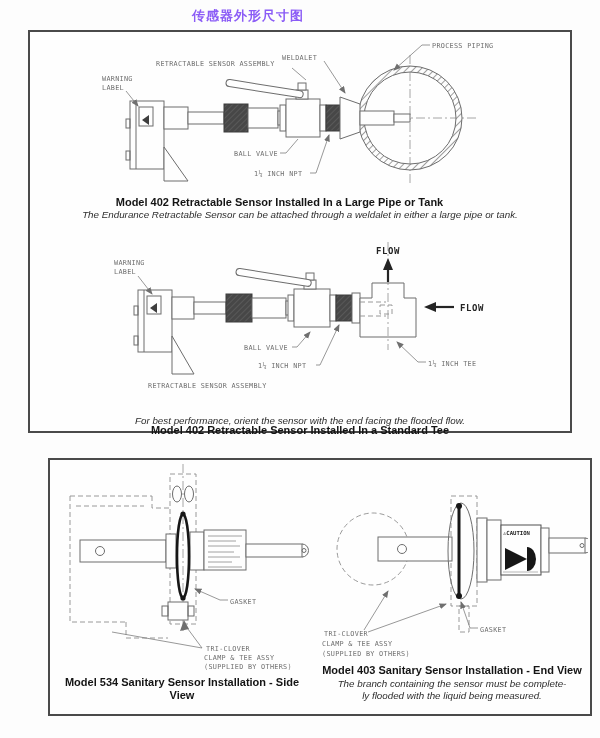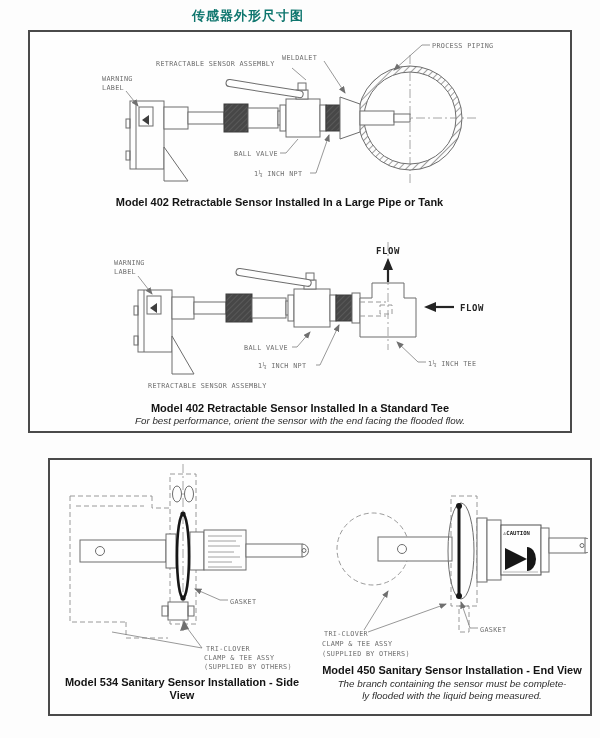--- a/index.html
+++ b/index.html
@@ -2,21 +2,21 @@
 <html><head>
 <meta charset="utf-8">
 <style>
   html,body{margin:0;padding:0;}
   body{
     width:600px;height:738px;position:relative;background:#fdfdfd;
     font-family:"Liberation Sans",sans-serif;color:#1a1a1a;overflow:hidden;
   }
   .page-title{
     position:absolute;top:7px;left:0;width:496px;text-align:center;
-    font-weight:bold;font-size:13px;color:#0f766e;letter-spacing:1px;
+    font-weight:bold;font-size:13px;color:#8b5cf6;letter-spacing:1px;
   }
   .panel{position:absolute;border:2px solid #4a4a4a;background:#fefefe;}
   #panel-top{left:28px;top:30px;width:540px;height:399px;}
   #panel-bottom{left:28px;top:458px;width:540px;height:254px;margin-left:20px;}
   .abs{position:absolute;}
   .cap-title{font-weight:bold;font-size:11px;color:#141414;text-align:center;line-height:13px;}
   .cap-sub{font-style:italic;font-size:9.8px;color:#2d2d2d;text-align:center;line-height:12px;}
   
   .ln{fill:none;stroke:#6d6d6d;stroke-width:1;}
   .lnw{fill:#fefefe;stroke:#6d6d6d;stroke-width:1;}
@@ -94,20 +94,21 @@
       <path d="M294,26 L315,58" class="ldr" marker-end="url(#arrG)"></path>
       <text x="402" y="13" class="lbl">PROCESS PIPING</text>
       <path d="M400,10 h-8 l-28,25" class="ldr" marker-end="url(#arrG)"></path>
       <text x="204" y="121" class="lbl">BALL VALVE</text>
       <path d="M250,118 h6 l12,-14" class="ldr"></path>
       <text x="224" y="141" class="lbl">1¼ INCH NPT</text>
       <path d="M280,138 h6 l13,-38" class="ldr" marker-end="url(#arrG)"></path>
     </g>
   </svg>
   <div class="abs cap-title" style="left:0;top:164px;width:499px">Model 402 Retractable Sensor Installed In a Large Pipe or Tank</div>
+  <div class="abs cap-sub" style="left:0;top:177px;width:540px">The Endurance Retractable Sensor can be attached through a weldalet in either a large pipe or tank.</div>
 
   <svg class="abs" style="left:0;top:204px" width="540" height="164" viewBox="0 0 540 164">
     <g>
       <rect x="108" y="54" width="34" height="62" class="lnw"></rect>
       <line x1="114" y1="54" x2="114" y2="116" class="ln"></line>
       <rect x="104" y="70" width="4" height="9" class="ln"></rect>
       <rect x="104" y="100" width="4" height="9" class="ln"></rect>
       <rect x="117" y="60" width="14" height="18" class="ln"></rect>
       <polygon points="120,72 127,67 127,77" fill="#3e3e3e"></polygon>
       <path d="M142,100 L164,138 L142,138 Z" class="lnw"></path>
@@ -148,21 +149,21 @@
       <line x1="108" y1="40" x2="122" y2="58" class="ldr" marker-end="url(#arrG)"></line>
       <text x="214" y="114" class="lbl">BALL VALVE</text>
       <path d="M262,111 h5 l13,-15" class="ldr" marker-end="url(#arrG)"></path>
       <text x="228" y="132" class="lbl">1¼ INCH NPT</text>
       <path d="M286,129 h4 l19,-40" class="ldr" marker-end="url(#arrG)"></path>
       <text x="398" y="130" class="lbl">1¼ INCH TEE</text>
       <path d="M396,126 h-8 l-21,-20" class="ldr" marker-end="url(#arrG)"></path>
       <text x="118" y="152" class="lbl">RETRACTABLE SENSOR ASSEMBLY</text>
     </g>
   </svg>
-  <div class="abs cap-title" style="left:0;top:370px;width:540px">Model 402 Retractable Sensor Installed In a Standard Tee</div>
+  <div class="abs cap-title" style="left:0;top:392px;width:540px">Model 402 Retractable Sensor Installed In a Standard Tee</div>
   <div class="abs cap-sub" style="left:0;top:383px;width:540px">For best performance, orient the sensor with the end facing the flooded flow.</div>
 </div>
 
 <div class="panel" id="panel-bottom">
 
   <svg class="abs" style="left:6px;top:2px" width="256" height="212" viewBox="0 0 256 212">
     <g>
       <path d="M14,34 H96 M96,34 V46 H114 M14,34 V160 H70 M70,160 V176 H112" class="dsh"></path>
       <line x1="20" y1="44" x2="88" y2="44" class="dsh"></line>
       <line x1="127" y1="2" x2="127" y2="172" class="cl"></line>
@@ -236,16 +237,16 @@
     <g>
       <line x1="48" y1="158" x2="72" y2="119" class="ldr" marker-end="url(#arrG)"></line>
       <line x1="52" y1="160" x2="130" y2="132" class="ldr" marker-end="url(#arrG)"></line>
       <text x="8" y="164" class="lbl">TRI-CLOVER</text>
       <text x="6" y="174" class="lbl">CLAMP &amp; TEE ASSY</text>
       <text x="6" y="184" class="lbl">(SUPPLIED BY OTHERS)</text>
       <text x="164" y="160" class="lbl">GASKET</text>
       <path d="M162,156 h-8 l-9,-26" class="ldr" marker-end="url(#arrG)"></path>
     </g>
   </svg>
-  <div class="abs cap-title" style="left:268px;top:204px;width:268px">Model 450 Sanitary Sensor Installation - End View</div>
+  <div class="abs cap-title" style="left:268px;top:204px;width:268px">Model 403 Sanitary Sensor Installation - End View</div>
   <div class="abs cap-sub" style="left:268px;top:230px;width:268px">ly flooded with the liquid being measured.</div>
   <div class="abs cap-sub" style="left:268px;top:218px;width:268px">The branch containing the sensor must be complete-</div>
 </div>
 
 </body></html>

